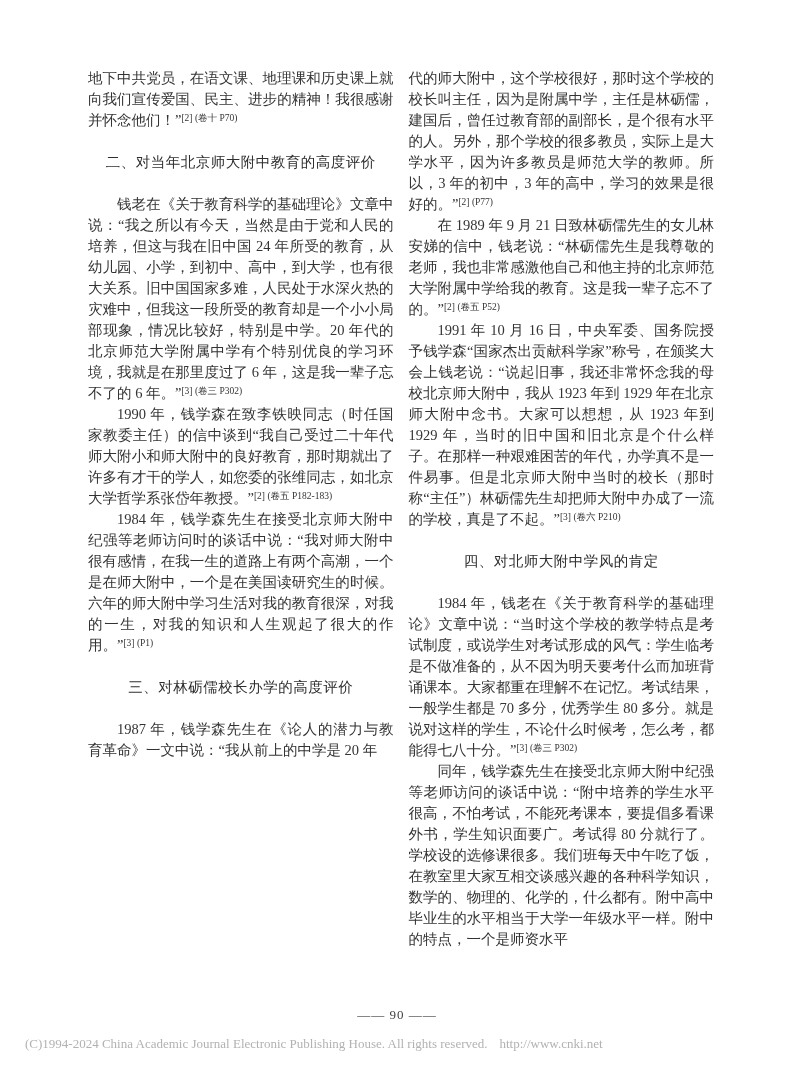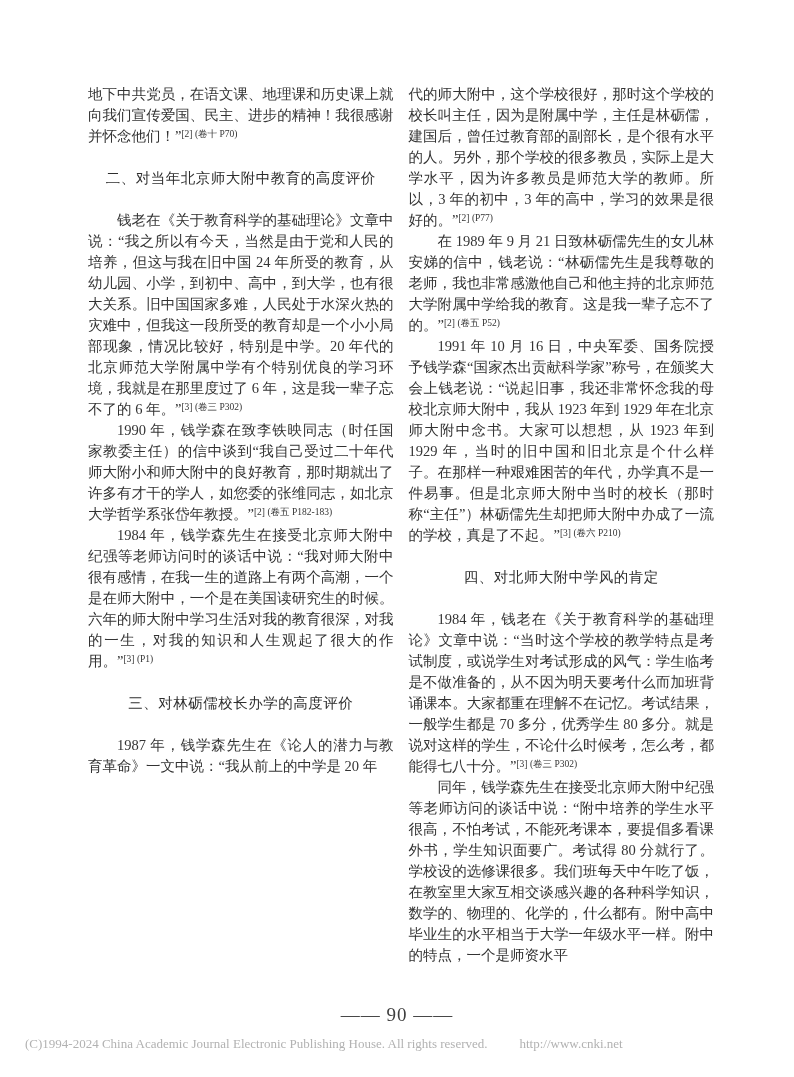--- a/index.html
+++ b/index.html
@@ -10,21 +10,21 @@
     height: 1077px;
     background: #ffffff;
     overflow: hidden;
     font-family: "Liberation Serif", "DejaVu Serif", serif;
     color: #333333;
   }
 
   .cols {
     position: absolute;
     left: 88px;
-    top: 84px;
+    top: 68px;
     width: 626px;
     display: flex;
     gap: 15px;
   }
 
   .col {
     width: 306px;
     font-size: 14.5px;
     line-height: 21px;
     text-align: justify;
@@ -52,38 +52,38 @@
     top: -4px;
     white-space: nowrap;
   }
 
   .pagenum {
     position: absolute;
     top: 1004px;
     left: 0;
     width: 100%;
     text-align: center;
-    font-size: 19px;
+    font-size: 13px;
     line-height: 21px;
     color: #3f3f3f;
     letter-spacing: 1px;
   }
 
   .copyright {
     position: absolute;
     top: 1036px;
     left: 25px;
     width: 760px;
     font-size: 13px;
     line-height: 16px;
     color: #b2b2b2;
     white-space: nowrap;
   }
 
-  .copyright .url { margin-left: 32px; }
+  .copyright .url { margin-left: 12px; }
 </style>
 </head>
 <body>
 
 <div class="page">
 
   <div class="cols">
 
     <div class="col">
       <p class="para"><span>地下中共党员，在语文课、地理课和历史课上就向我们宣传爱国、民主、进步的精神！我很感谢并怀念他们！”</span><span class="cite">[2] (卷十 P70)</span></p>

